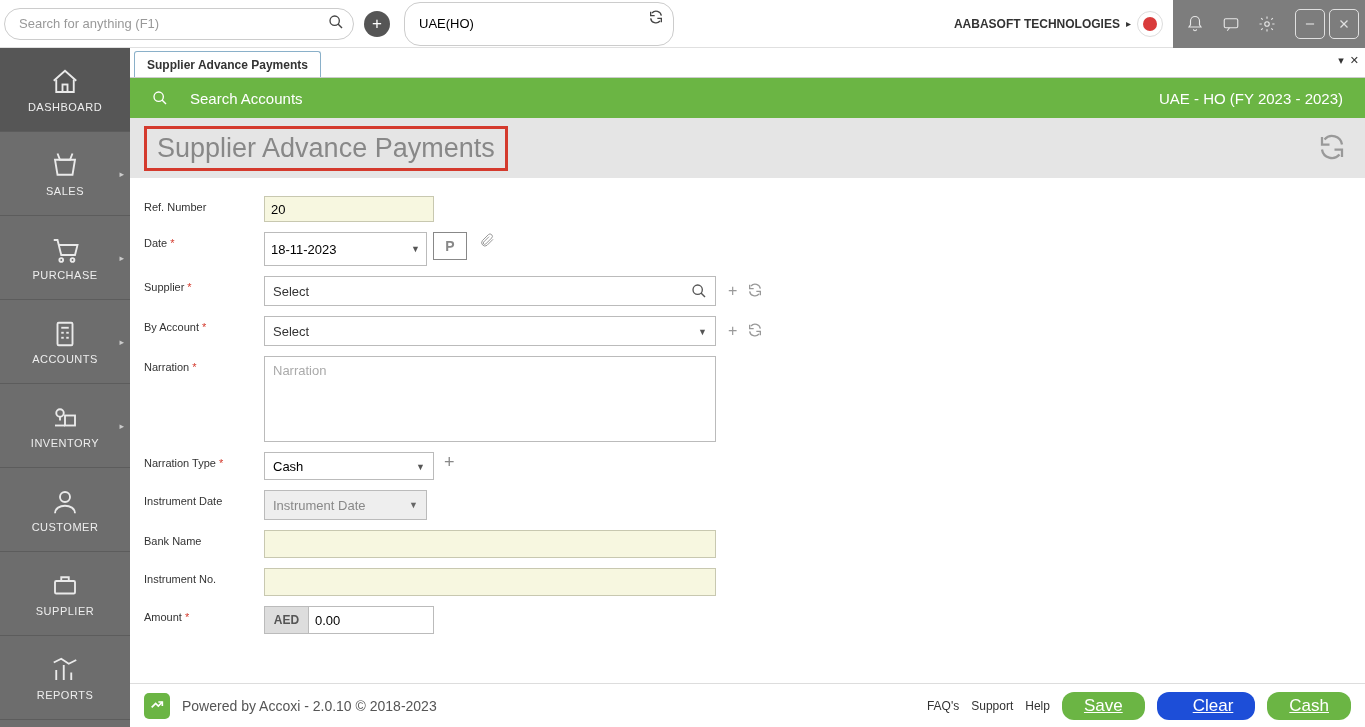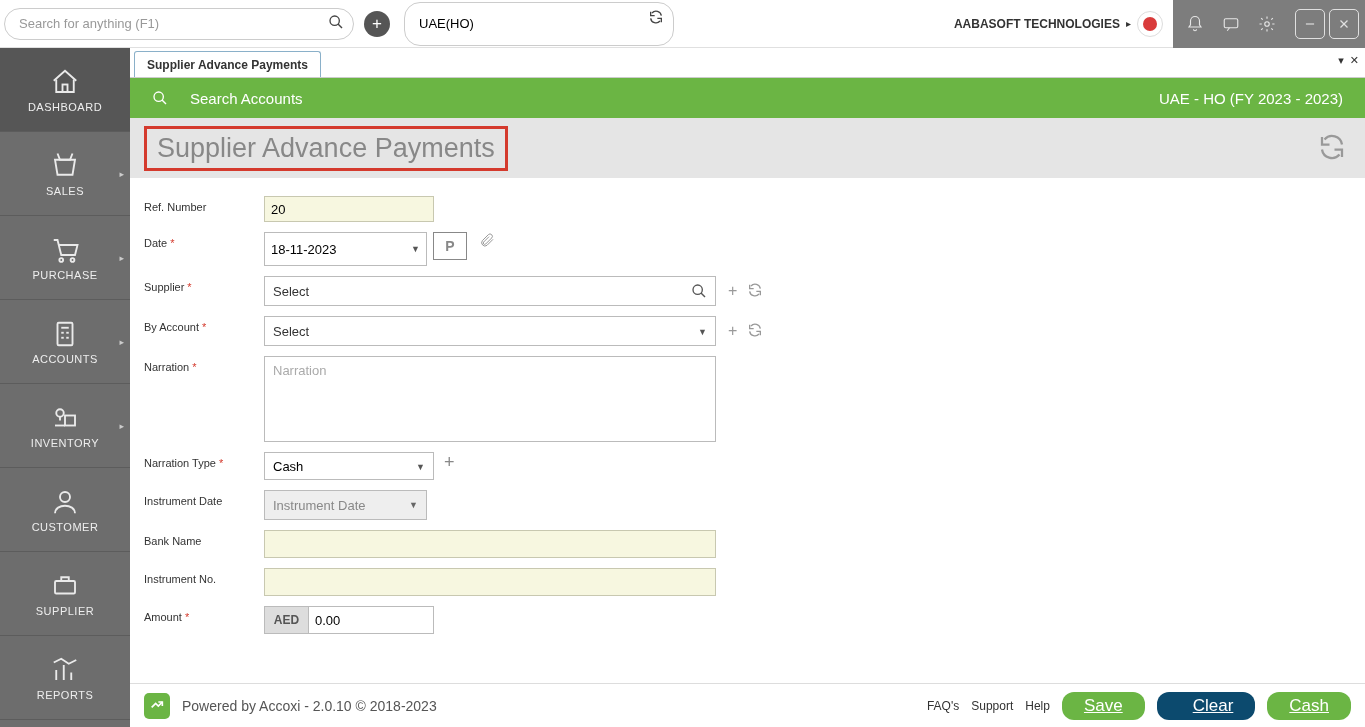--- a/index.html
+++ b/index.html
@@ -88,21 +88,21 @@
 .amount-input { width: 126px; height: 28px; border: 1px solid #bbb; padding: 0 6px; font-size: 13px; }
 
 
 .footer { height: 44px; border-top: 1px solid #ddd; background: #fff; display: flex; align-items: center; padding: 0 14px; gap: 12px; }
 .footer .acc-logo { width: 26px; height: 26px; border-radius: 5px; background: #6bb544; color: #fff; display: flex; align-items: center; justify-content: center; font-size: 15px; font-weight: 700; }
 .footer .powered { font-size: 14px; color: #555; text-align: right; }
 .footer-spacer { flex: 1; }
 .footer-link { font-size: 12px; color: #333; cursor: pointer; }
 .btn { height: 28px; padding: 0 22px; border-radius: 12px; color: #fff; font-size: 17px; display: flex; align-items: center; cursor: pointer; }
 .btn.save { background: #6bb544; }
-.btn.clear { background: #0c4a6e; padding-left: 36px; }
+.btn.clear { background: #1d4ed8; padding-left: 36px; }
 .btn.exit { background: #6bb544; }
 .btn u { text-decoration: underline; }
 </style>
 </head>
 <body>
 
 <div class="top-bar">
   <div class="search-wrap">
     <input class="search-input" placeholder="Search for anything (F1)" style="">
     <span class="search-mag">

